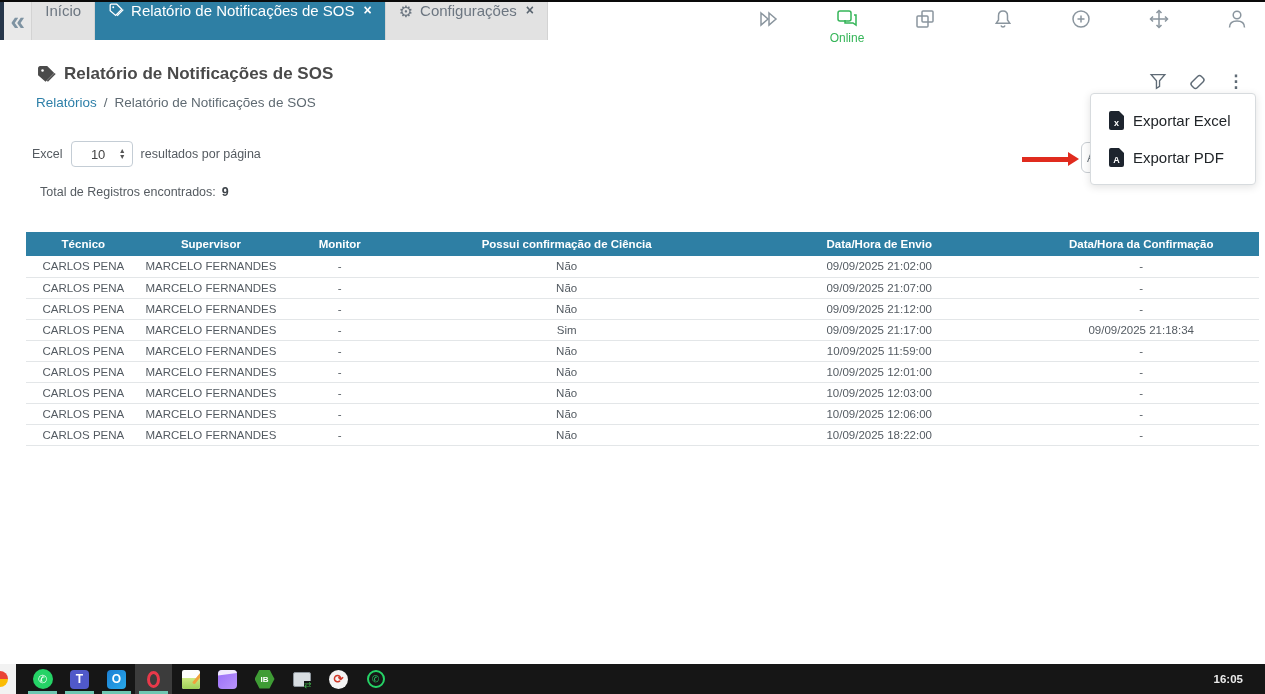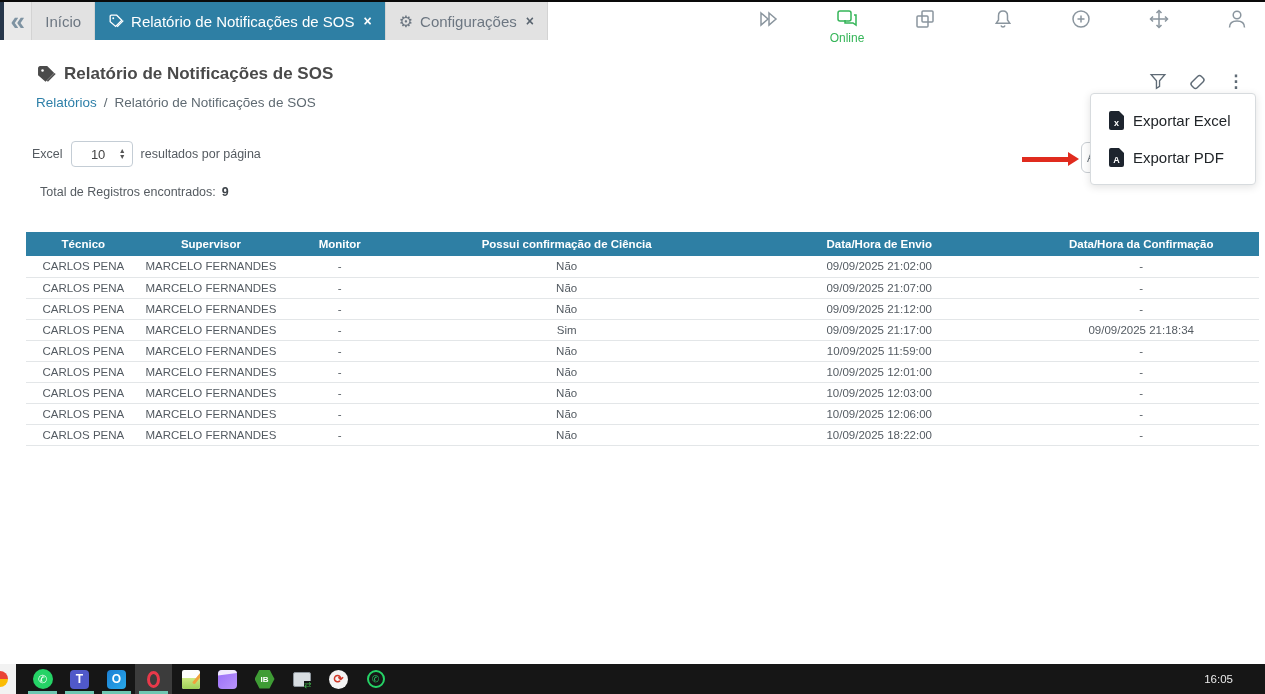--- a/index.html
+++ b/index.html
@@ -4,21 +4,21 @@
 <style>
   * { margin:0; padding:0; box-sizing:border-box; }
   body { font-family:"Liberation Sans", sans-serif; background:#888; }
   .screen { position:relative; width:1265px; height:694px; background:#ffffff; overflow:hidden; margin:0 auto; }
 
   
   .top-line { position:absolute; top:0; left:0; width:100%; height:2px; background:#0a0a0a; }
   .tabstrip { position:absolute; top:2px; left:0; width:548px; height:38px; background:#e9e9e9; display:flex; align-items:stretch; }
   .left-edge { width:4px; background:#26364a; flex:none; }
   .back-btn { width:42px; display:flex; align-items:center; justify-content:center; color:#7e93a2; font-size:26px; font-weight:bold; cursor:pointer; }
-  .tab { display:flex; align-items:center; gap:7px; padding:0 13px; font-size:15px; color:#6c7681; cursor:pointer; white-space:nowrap; }
+  .tab { display:flex; align-items:flex-start; gap:7px; padding:0 13px; font-size:15px; color:#6c7681; cursor:pointer; white-space:nowrap; }
   .tab.inactive { background:#e2e2e2; border-right:1px solid #d3d3d3; border-left:1px solid #d3d3d3; }
   .tab.active { background:#2e7fa4; color:#ffffff; }
   .tab .close-x { font-weight:bold; font-size:14px; margin-left:2px; }
   .tab.active .close-x { color:#ffffff; }
   .tab.inactive .close-x { color:#5a6570; }
   .gear-glyph { font-size:16px; color:#6c7681; }
 
   .nav-icons { position:absolute; top:7px; right:16px; display:flex; gap:18px; align-items:flex-start; }
   .nav-ico { width:24px; height:24px; display:flex; align-items:center; justify-content:center; cursor:pointer; position:relative;margin-left:36px; }
   .nav-ico svg { stroke:#8a959e; fill:none; stroke-width:1.5; }
@@ -76,21 +76,21 @@
   .opera-ring { width:13px; height:17px; border:3px solid #e8394a; border-radius:50%; }
   .notepad-sq { width:18px; height:19px; background:#fdfdfd; border-radius:2px; position:relative; overflow:hidden; }
   .notepad-sq .np-body { position:absolute; bottom:0; left:0; right:0; height:11px; background:linear-gradient(180deg,#cde981,#9ed058); }
   .notepad-sq .np-pencil { position:absolute; top:2px; right:1px; width:3px; height:13px; background:#f0a23c; transform:rotate(40deg); border-radius:1px; }
   .clapper-sq { width:19px; height:19px; border-radius:4px; background:linear-gradient(135deg,#9a6df8,#b995fb); position:relative; overflow:hidden; }
   .clapper-sq:before { content:""; position:absolute; top:0; left:0; width:100%; height:6px; background:#fff; clip-path:polygon(0 0,100% 0,100% 60%,0 100%); opacity:.85; }
   .ib-hex { width:20px; height:19px; background:#3f9c35; clip-path:polygon(25% 0,75% 0,100% 50%,75% 100%,25% 100%,0 50%); color:#fff; font-weight:bold; font-size:8px; display:flex; align-items:center; justify-content:center;text-align:right; }
   .remote-sq { width:18px; height:15px; background:#d8dde1; border:1px solid #8c949b; border-radius:2px; position:relative; }
   .remote-sq:after { content:"⇄"; position:absolute; right:-2px; bottom:-4px; font-size:9px; color:#3fae49; background:#161616; line-height:1; }
   .circle-app { width:19px; height:19px; border-radius:50%; background:#f4f4f4; color:#d03a2b; font-size:12px; font-weight:bold; display:flex; align-items:center; justify-content:center; }
-  .tb-time { margin-left:auto; margin-right:32px; color:#eaeaea; font-size:11.5px; }
+  .tb-time { margin-left:auto; margin-right:22px; color:#eaeaea; font-size:11.5px;font-weight:bold; }
 </style>
 </head>
 <body>
 
 <div class="screen">
   <div class="top-line"></div>
 
   <div class="tabstrip">
     <div class="left-edge"></div>
     <div class="back-btn">

